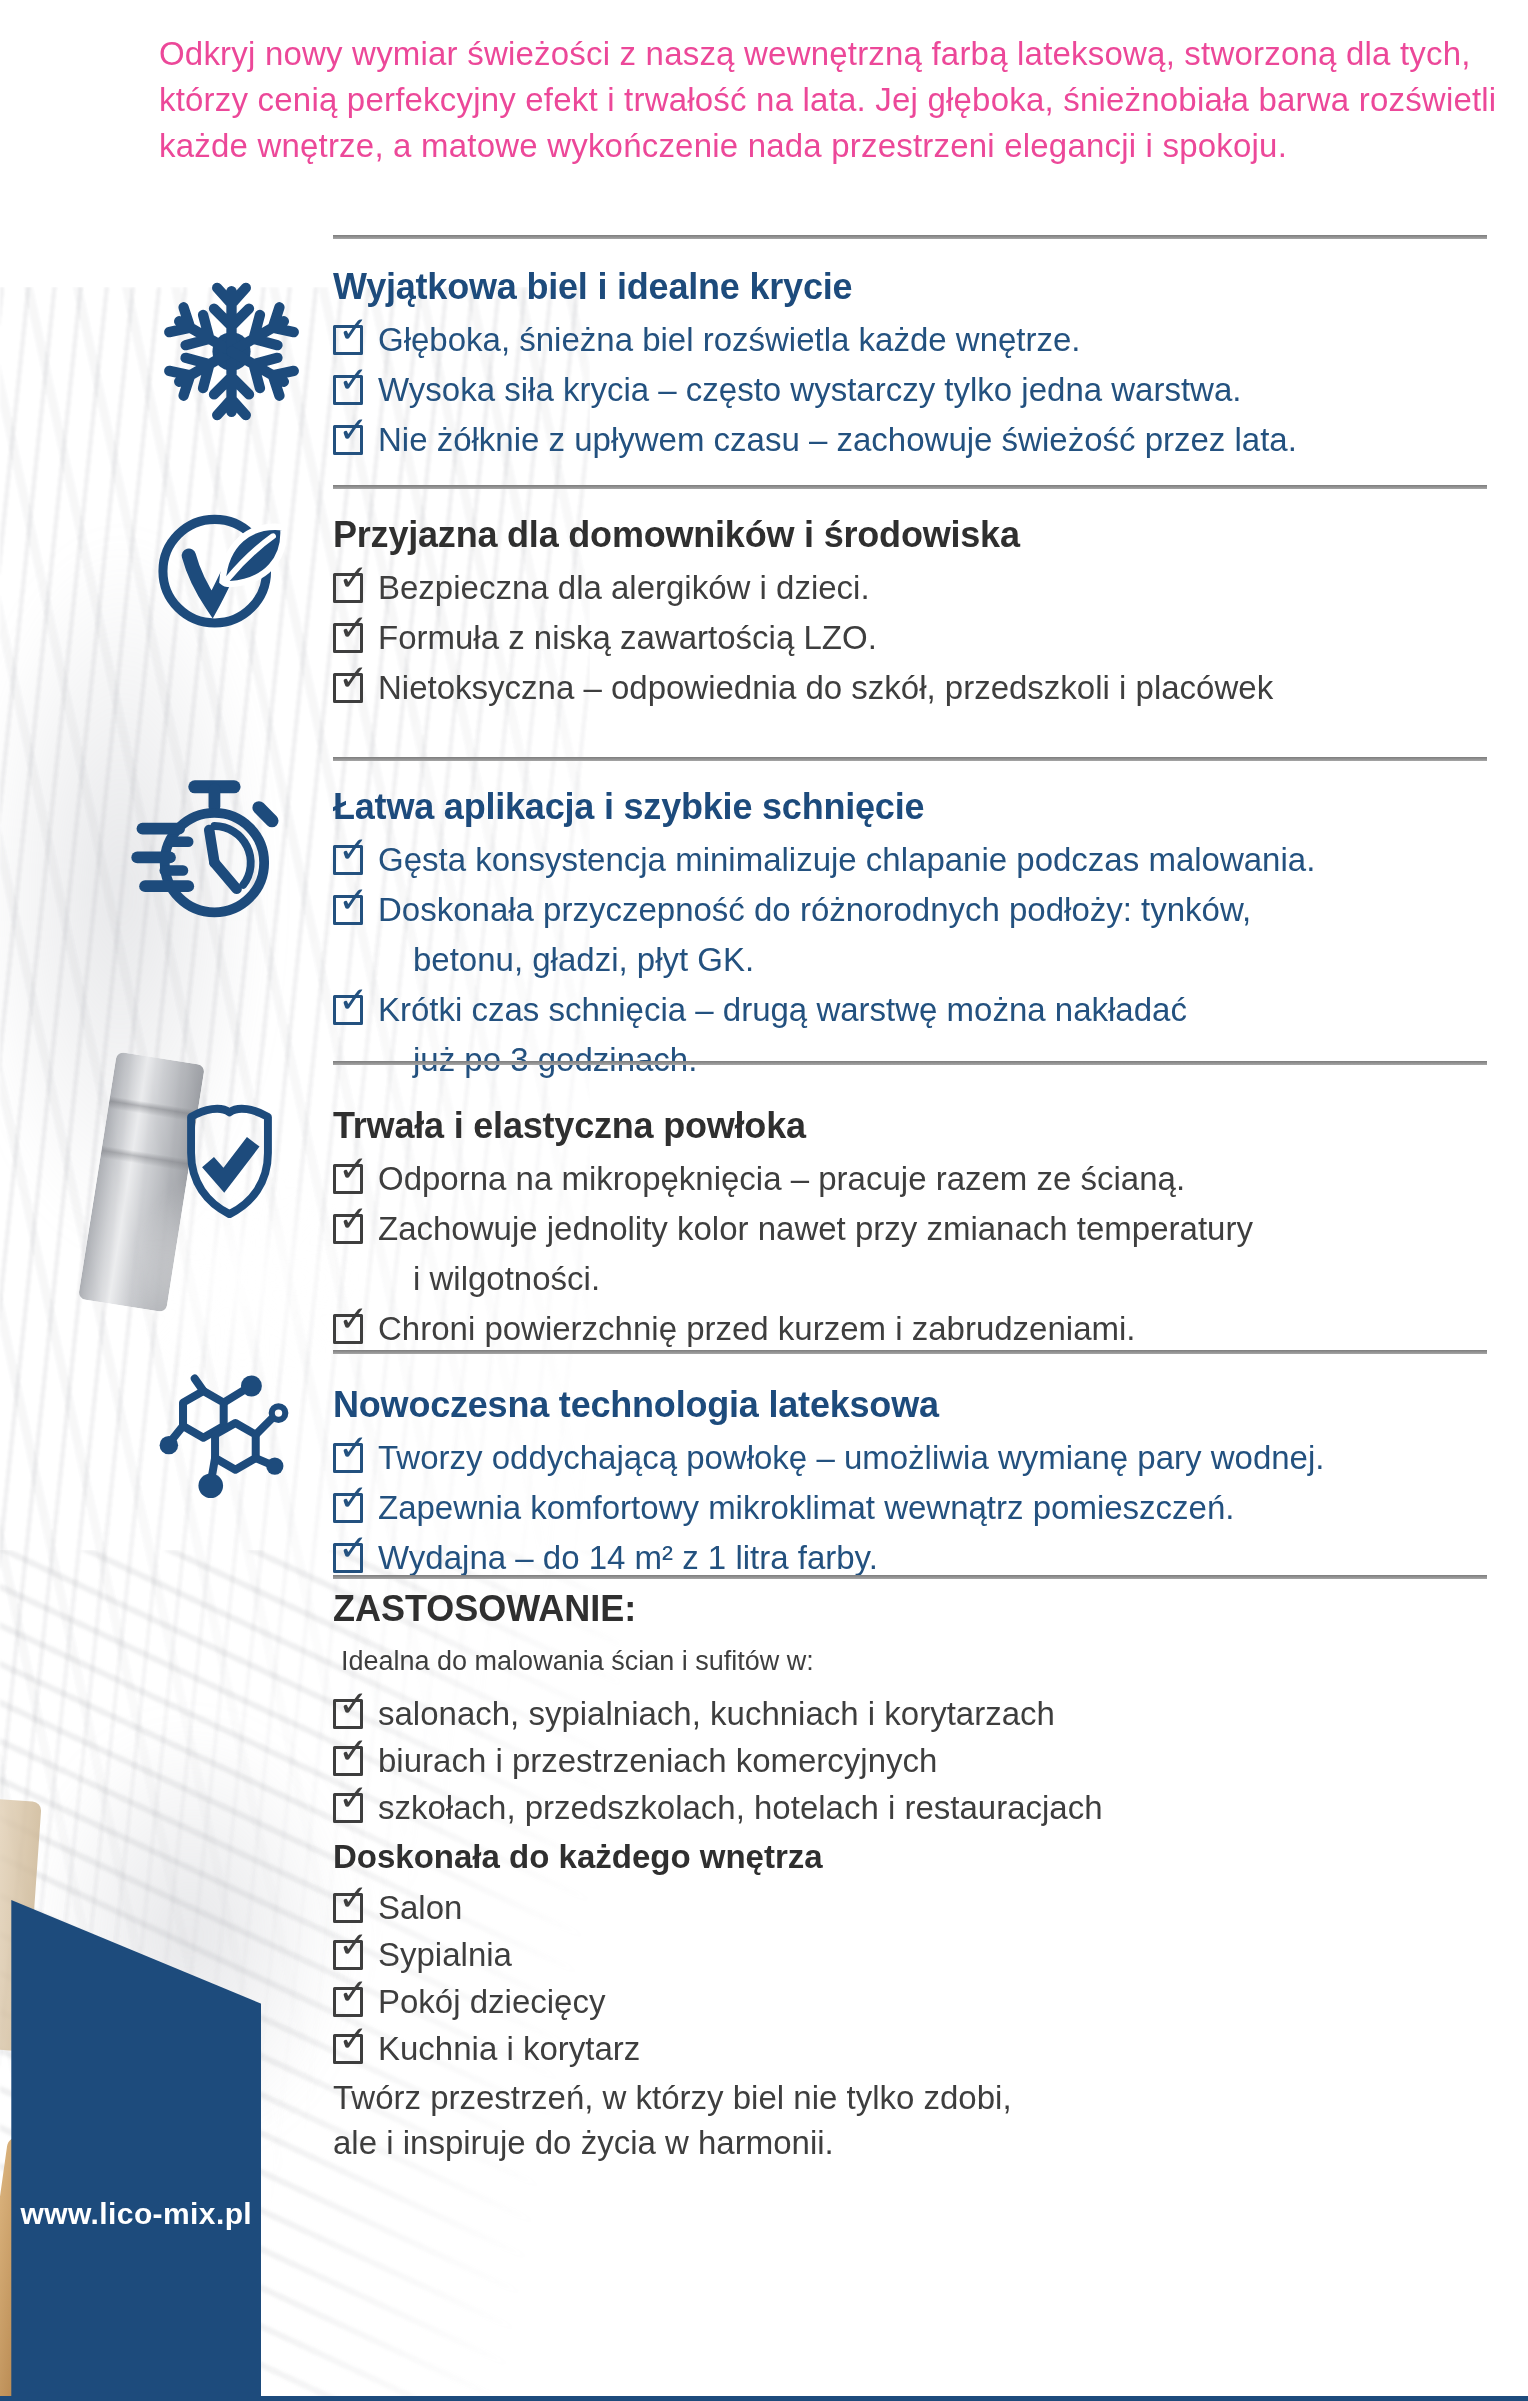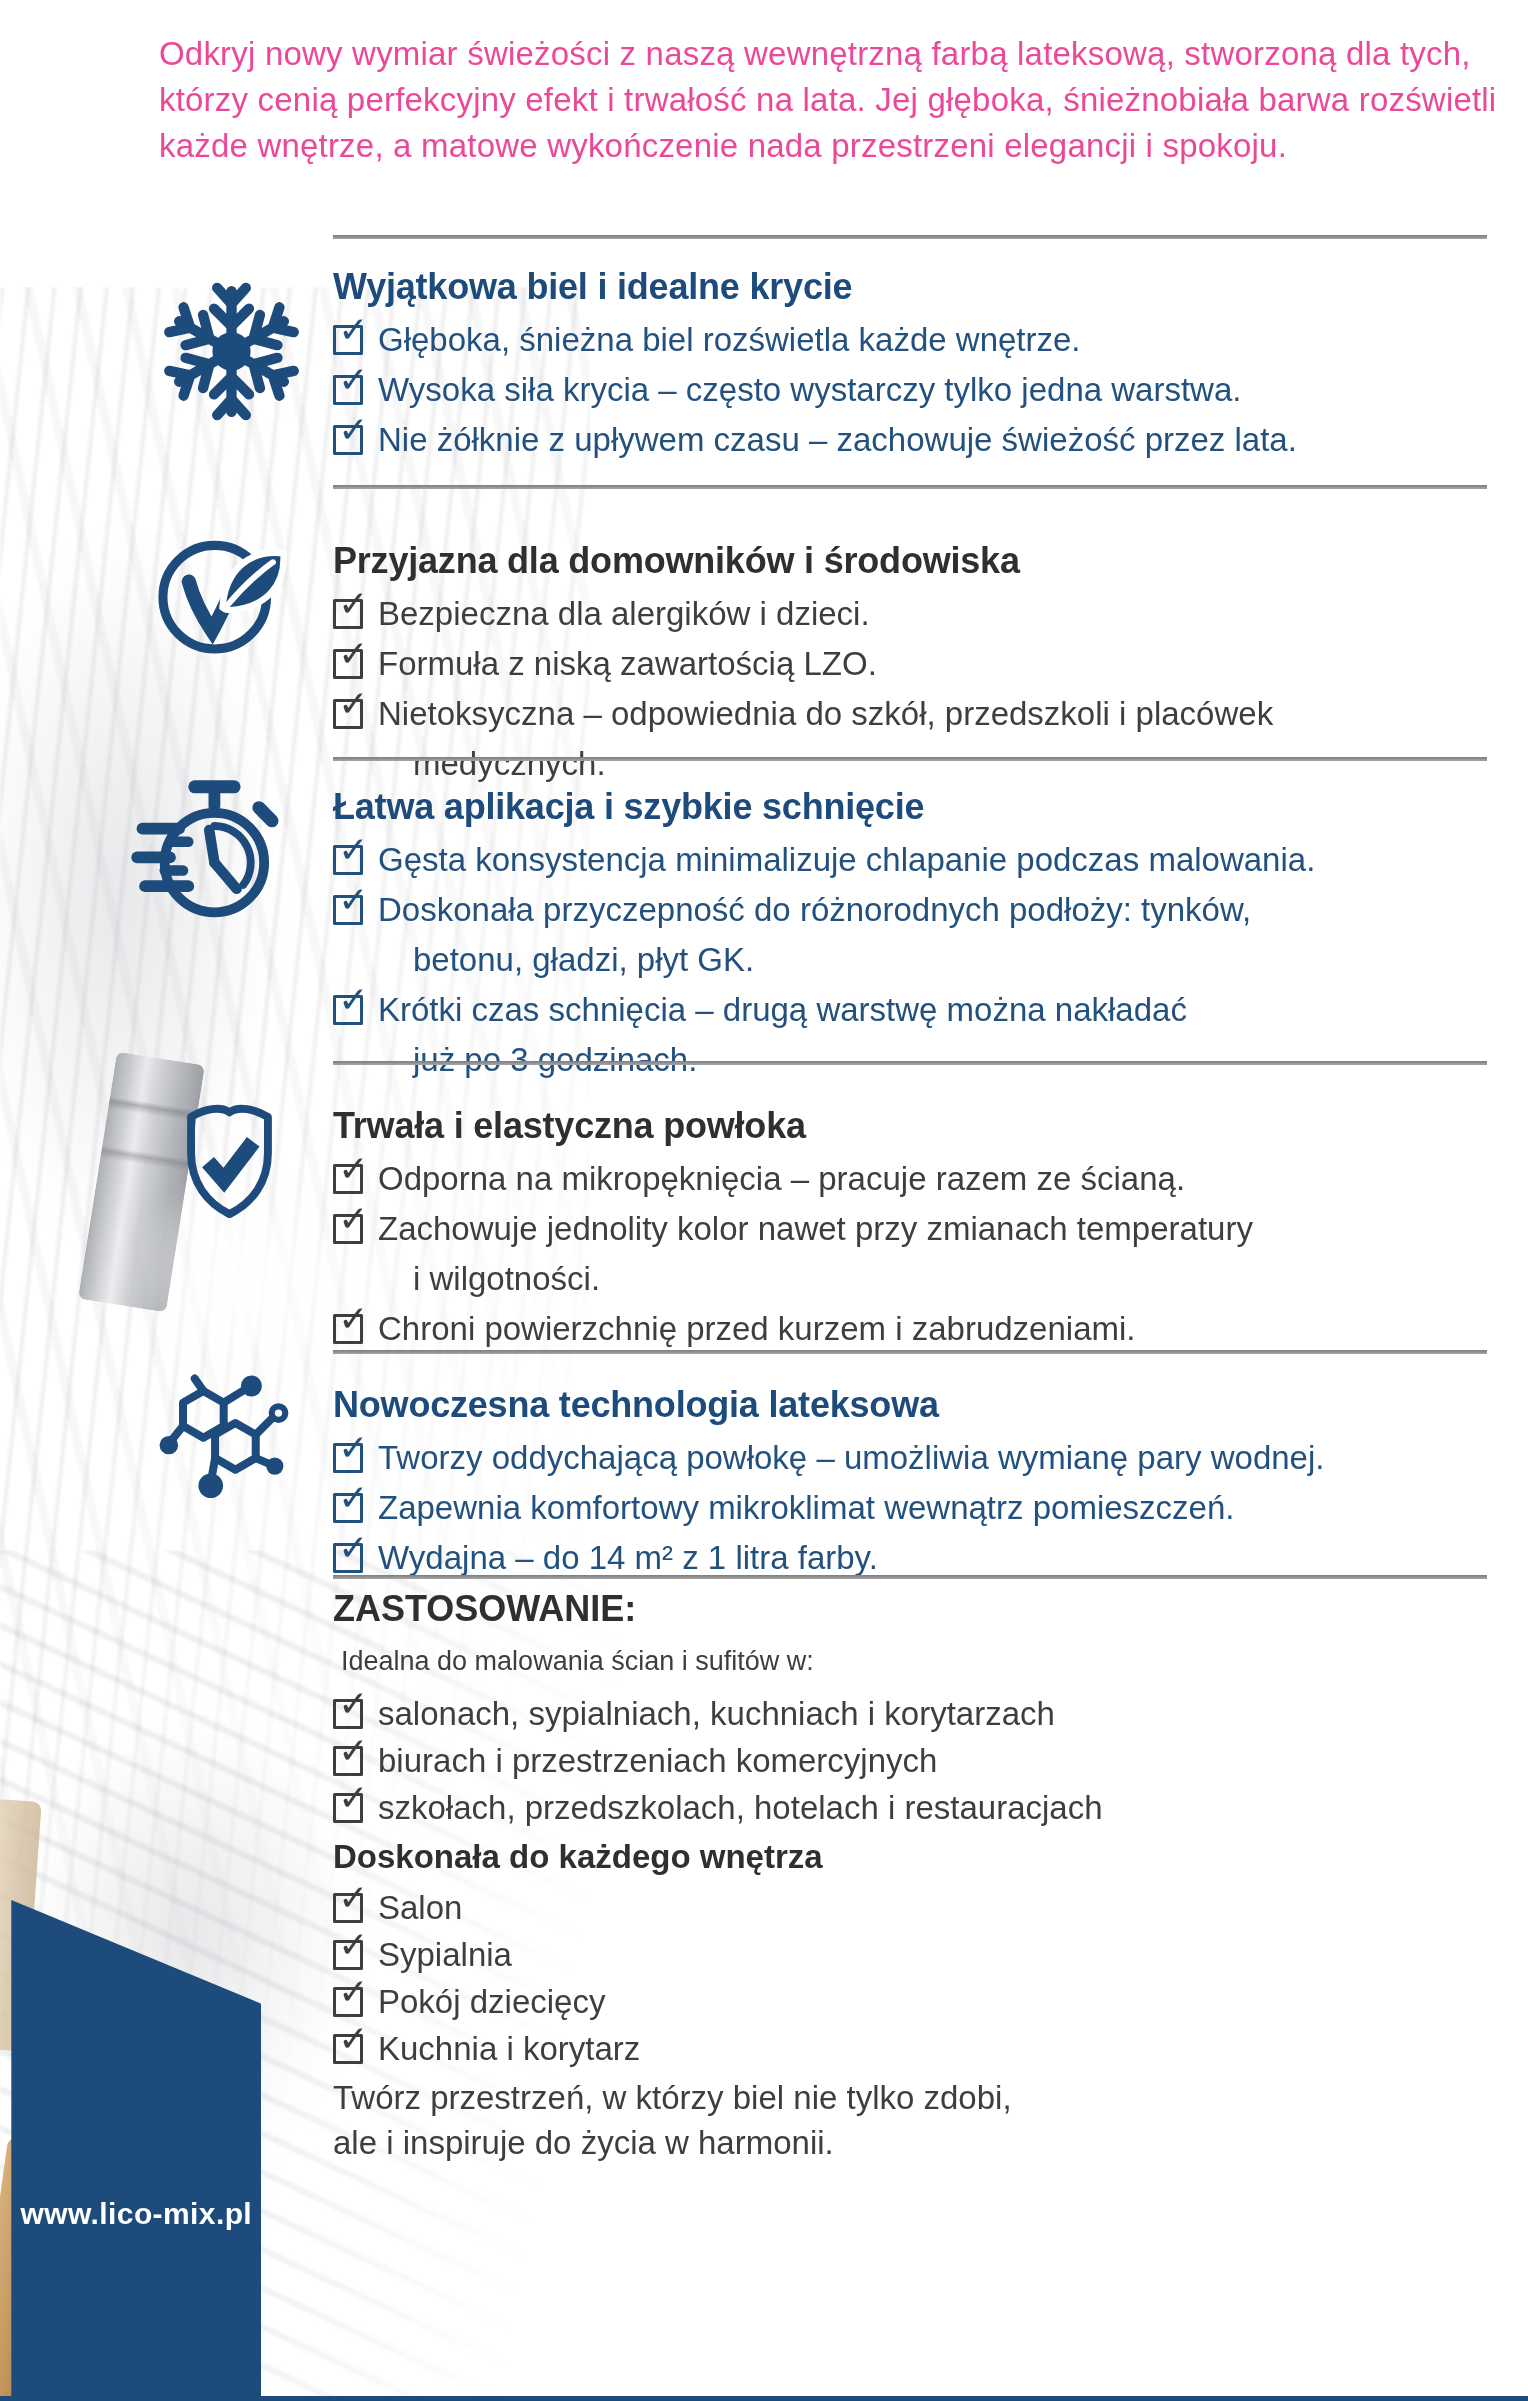--- a/index.html
+++ b/index.html
@@ -145,34 +145,34 @@
     <h2>Wyjątkowa biel i idealne krycie</h2>
     <ul>
       <li class="check-item"><span class="cb"></span><span class="t"><span class="l1">Głęboka, śnieżna biel rozświetla każde wnętrze.</span></span></li>
       <li class="check-item"><span class="cb"></span><span class="t"><span class="l1">Wysoka siła krycia – często wystarczy tylko jedna warstwa.</span></span></li>
       <li class="check-item"><span class="cb"></span><span class="t"><span class="l1">Nie żółknie z upływem czasu – zachowuje świeżość przez lata.</span></span></li>
     </ul>
   </section>
 
   <div class="layer divider" style="top:485px"></div>
 
-  <section class="layer feature tone-dark" style="top:540px">
+  <section class="layer feature tone-dark" style="top:514px">
     <span class="icon icon-eco">
       <svg viewBox="0 0 112 100" fill="none" stroke="currentColor">
         <circle cx="50" cy="54" r="40" stroke-width="7"></circle>
         <path d="M30 42 C34 57 42 71 48 80 C53 71 57 62 63 50" stroke-width="11" stroke-linecap="round"></path>
         <path d="M56 62 C58 33 77 17 103 20 C105 44 90 62 62 64 C59 64 57 63 56 62 Z" fill="currentColor" stroke="#ffffff" stroke-width="5"></path>
         <path d="M60 60 C70 48 81 37 95 27" stroke="#ffffff" stroke-width="4.5" stroke-linecap="round"></path>
       </svg>
     </span>
     <h2>Przyjazna dla domowników i środowiska</h2>
     <ul>
       <li class="check-item"><span class="cb"></span><span class="t"><span class="l1">Bezpieczna dla alergików i dzieci.</span></span></li>
       <li class="check-item"><span class="cb"></span><span class="t"><span class="l1">Formuła z niską zawartością LZO.</span></span></li>
-      <li class="check-item"><span class="cb"></span><span class="t"><span class="l1">Nietoksyczna – odpowiednia do szkół, przedszkoli i placówek</span><span class="l2">medycznych.</span></span></li>
+      <li class="check-item"><span class="cb"></span><span class="t"><span class="l1">Nietoksyczna – odpowiednia do szkół, przedszkoli i placówek</span></span></li>
     </ul>
   </section>
 
   <div class="layer divider" style="top:757px"></div>
 
   <section class="layer feature tone-blue" style="top:786px">
     <span class="icon icon-stopwatch">
       <svg viewBox="0 0 120 120" fill="none" stroke="currentColor" stroke-linecap="round">
         <path d="M48 9 H78" stroke-width="10"></path>
         <path d="M63 11 V24" stroke-width="9"></path>

